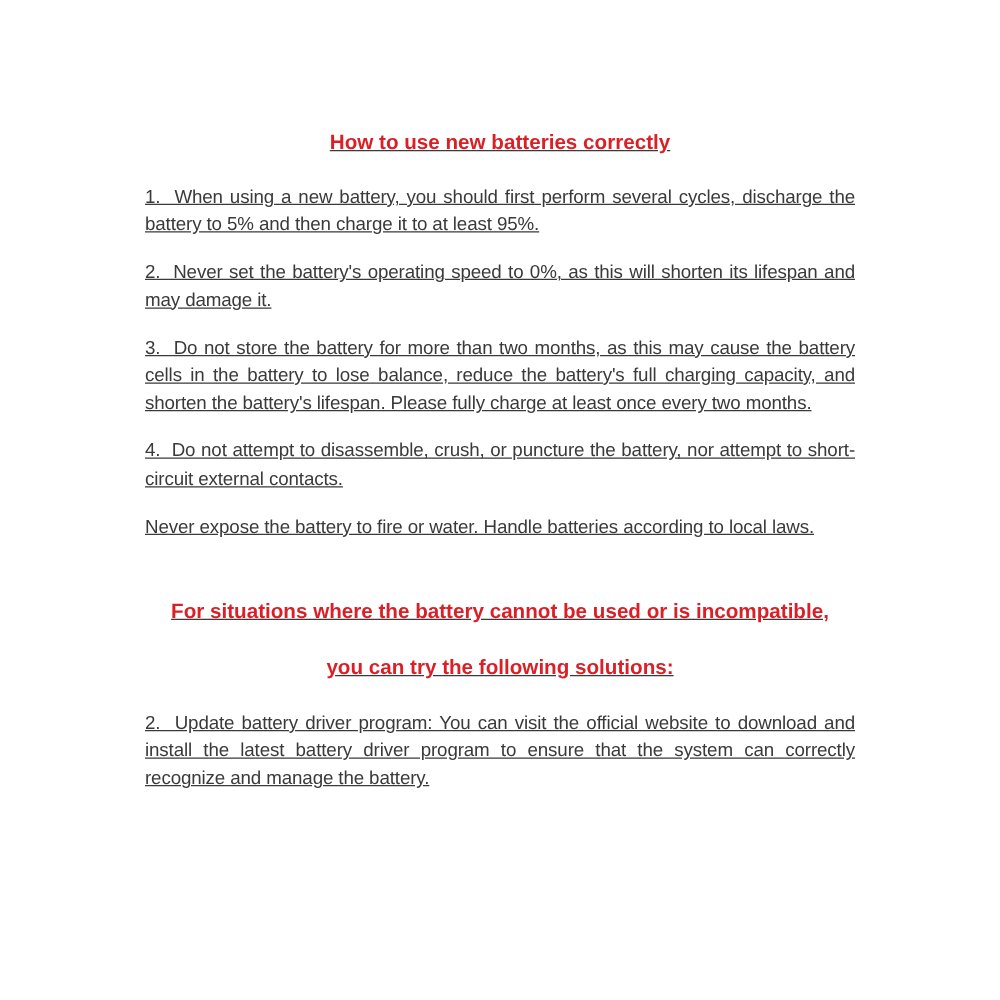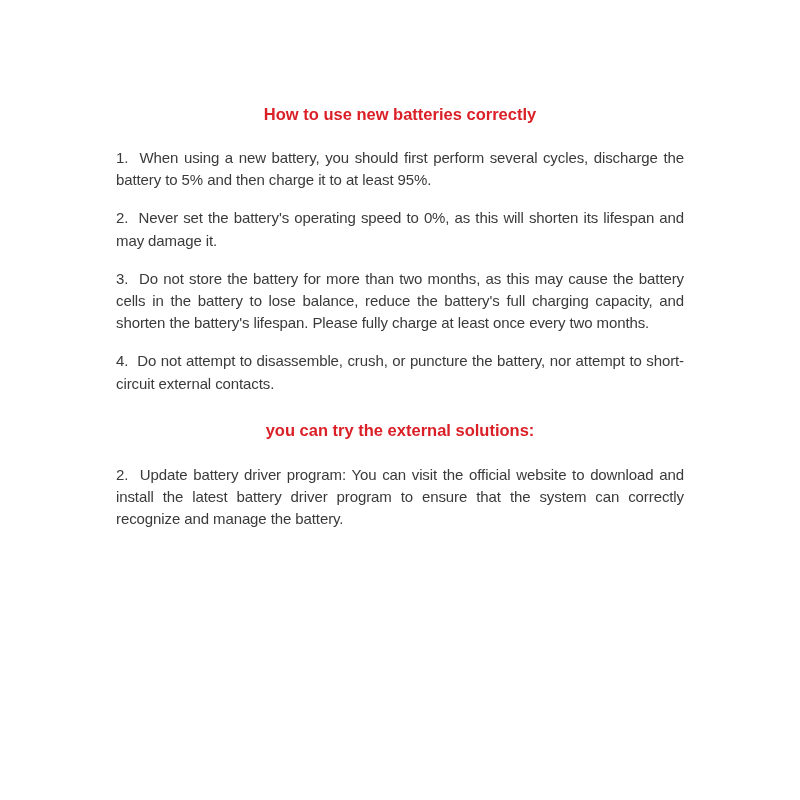--- a/index.html
+++ b/index.html
@@ -19,20 +19,21 @@
     height: 800px;
     padding: 104px 100px 0 100px;
     background: #ffffff;
   }
   .doc {
     width: 600px;
     color: #3a3a3a;
     font-size: 15px;
     line-height: 22.2px;
     letter-spacing: -0.1px;
+    text-decoration: underline;
   }
   .red-heading {
     color: #da1f26;
     font-weight: bold;
     text-align: center;
     font-size: 16.5px;
     line-height: 20px;
     letter-spacing: 0;
     margin: 0;
   }
@@ -57,23 +58,25 @@
 <div class="page">
   <div class="doc">
 
     <h1 class="red-heading title-1">How to use new batteries correctly</h1>
 
     <div>
       <p class="body-para">1.&nbsp; When using a new battery, you should first perform several cycles, discharge the battery to 5% and then charge it to at least 95%.</p>
       <p class="body-para">2.&nbsp; Never set the battery's operating speed to 0%, as this will shorten its lifespan and may damage it.</p>
       <p class="body-para">3.&nbsp; Do not store the battery for more than two months, as this may cause the battery cells in the battery to lose balance, reduce the battery's full charging capacity, and shorten the battery's lifespan. Please fully charge at least once every two months.</p>
       <p class="body-para">4.&nbsp; Do not attempt to disassemble, crush, or puncture the battery, nor attempt to short-circuit external contacts.</p>
+      <p class="body-para">Never expose the battery to fire or water. Handle batteries according to local laws.</p>
     </div>
 
+    <h2 class="red-heading heading-2a">For situations where the battery cannot be used or is incompatible,</h2>
 
-    <h2 class="red-heading heading-2b">you can try the external solutions:</h2>
+    <h2 class="red-heading heading-2b">you can try the following solutions:</h2>
 
     <div>
       <p class="body-para">2.&nbsp; Update battery driver program: You can visit the official website to download and install the latest battery driver program to ensure that the system can correctly recognize and manage the battery.</p>
     </div>
 
   </div>
 </div>
 
 </body></html>

